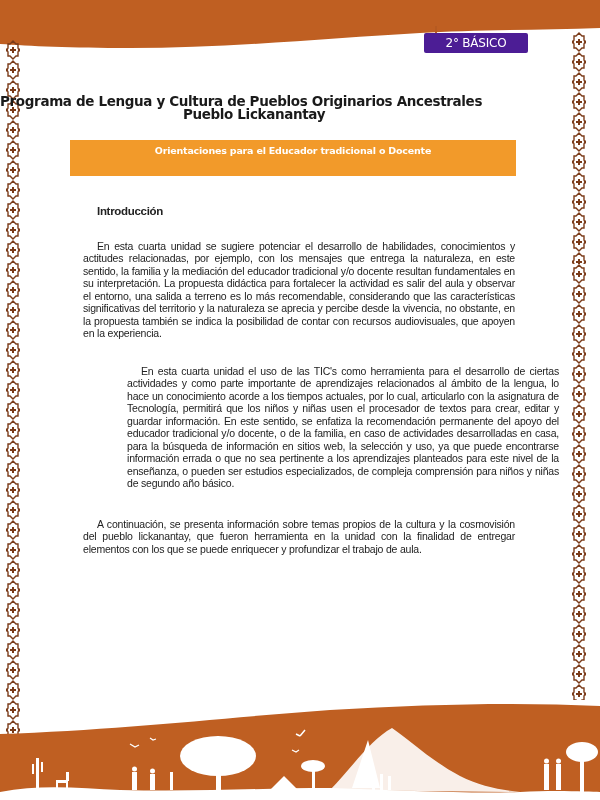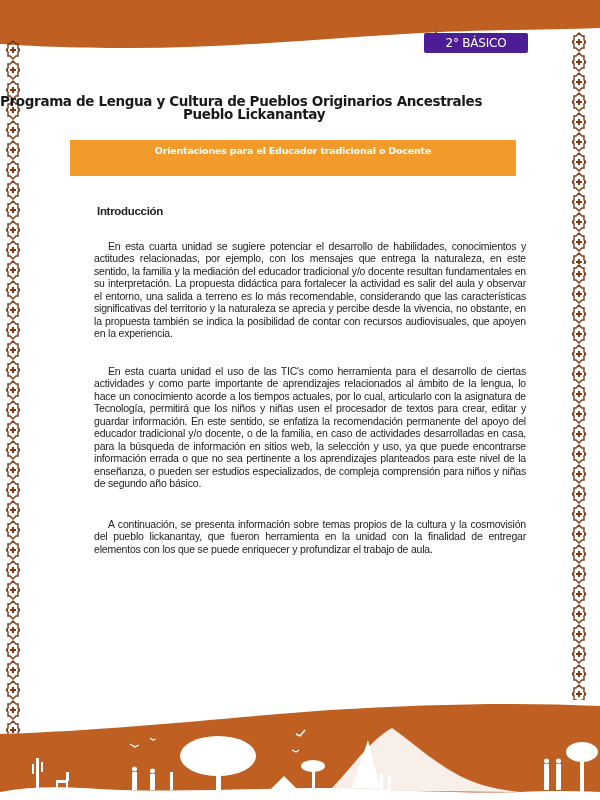--- a/index.html
+++ b/index.html
@@ -8,23 +8,23 @@
     .border-strip { position:absolute; width:14px; }
     .border-left { left:6px; top:40px; height:720px; }
     .border-right { left:572px; top:32px; height:232px; }
     .badge { position:absolute; left:424px; top:33px; width:104px; height:20px; background:#4c1d95; border-radius:2px; color:#fff; font-size:12px; line-height:20px; text-align:center; font-family:"DejaVu Sans", sans-serif; letter-spacing:-0.2px; }
     .badge-stem { position:absolute; left:435px; top:26px; width:2px; height:8px; background:#b65a21; }
     .title1 { position:absolute; left:0; width:600px; top:77px; text-align:left; font-size:13.5px; font-weight:bold; color:#1a1a1a; font-family:"DejaVu Sans", sans-serif; letter-spacing:-0.35px;margin-top:16px; }
     .title2 { position:absolute; left:0; width:508px; top:106px; text-align:center; font-size:13.5px; font-weight:bold; color:#1a1a1a; font-family:"DejaVu Sans", sans-serif; letter-spacing:-0.35px; }
     .orange-band { position:absolute; left:70px; top:140px; width:446px; height:36px; background:#f29a2a; }
     .orange-band span { display:block; text-align:center; color:#ffffff; font-size:9.5px; font-weight:bold; padding-top:5px; font-family:"DejaVu Sans", sans-serif; letter-spacing:-0.2px; }
     .intro-heading { position:absolute; left:97px; top:205px; font-size:11.5px; font-weight:bold; color:#222; letter-spacing:-0.3px; }
-    .para { position:absolute; left:94px; width:432px; font-size:10.5px; line-height:12.5px; color:#222; text-align:justify; text-indent:14px; letter-spacing:-0.2px; }
+    .para { position:absolute; left:83px; width:432px; font-size:10.5px; line-height:12.5px; color:#222; text-align:justify; text-indent:14px; letter-spacing:-0.2px; }
     .p1 { top:229px; }
-    .p2 { top:354px; }
+    .p2 { top:354px;margin-left:44px; }
     .p3 { top:507px; }
     .bottom-band { position:absolute; left:0; top:700px; width:600px; height:100px; }
   </style>
 </head>
 <body>
 
 <svg class="top-band" viewBox="0 0 600 60" preserveAspectRatio="none">
   <path d="M0 0 H600 V28 C540 30 470 30 420 33 C330 38 230 48 130 48 C70 48 30 46 0 44 Z" fill="#bf5f22"></path>
 </svg>
 

